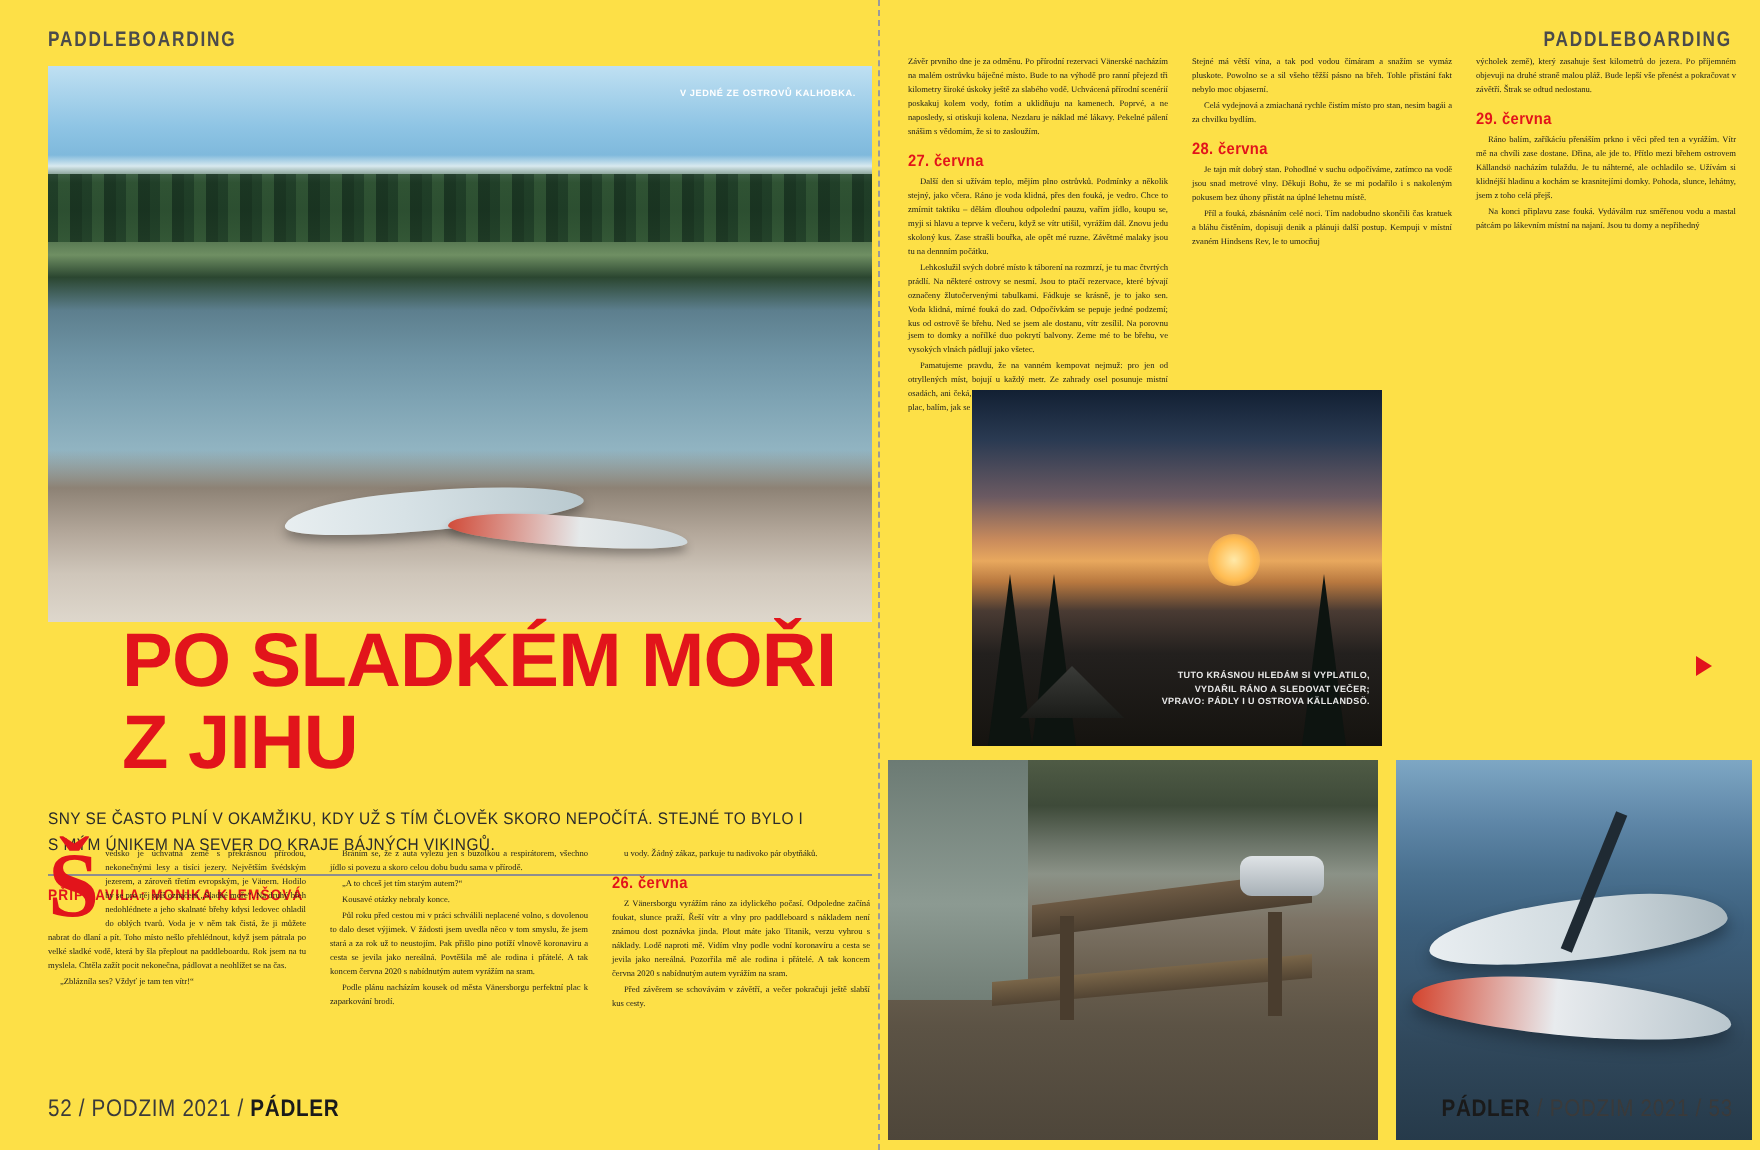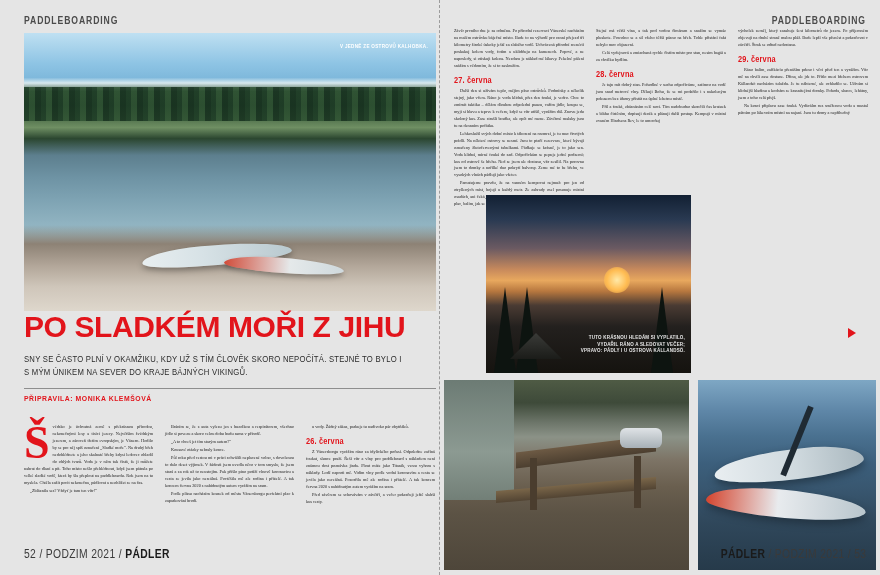--- a/index.html
+++ b/index.html
@@ -4,21 +4,21 @@
 <style>
   * { box-sizing: border-box; margin: 0; padding: 0; }
   body {
     width: 880px; height: 575px;
     background: #ffffff;
     font-family: "Liberation Sans", sans-serif;
     overflow: hidden;
     position: relative;
   }
   .spread { position: absolute; inset: 0; display: flex; }
-  .page { position: relative; width: 440px; height: 575px; background: #e5e5e5; }
+  .page { position: relative; width: 440px; height: 575px; background: #fde047; }
 
   
   .fold {
     position: absolute; left: 439px; top: 0; width: 2px; height: 575px;
     border-left: 1px dashed #9b9b9b; z-index: 40;
   }
 
   
   .runhead {
     position: absolute; top: 14px;
@@ -147,22 +147,23 @@
     background: #1f2a33; transform: rotate(22deg);
   }
 
   
   .headline {
     position: absolute; left: 24px; top: 311px; width: 412px;
   }
   .headline h1 {
     font-family: "Liberation Sans", sans-serif;
     font-weight: 700; color: #e2141b;
-    font-size: 30px; line-height: 1.08; letter-spacing: -0.4px;
+    font-size: 38px; line-height: 1.08; letter-spacing: -0.4px;
     text-transform: uppercase;
+    margin-left: 37px;
   }
   .headline h1 .l2 { display: block; }
   .standfirst {
     margin-top: 10px;
     font-family: "Liberation Sans Narrow", "Liberation Sans", sans-serif;
     font-size: 8.4px; line-height: 1.5; color: #2b2b2b;
     letter-spacing: .25px; text-transform: uppercase;
     transform: scaleX(0.92); transform-origin: left top;
   }
   .byline-rule {

